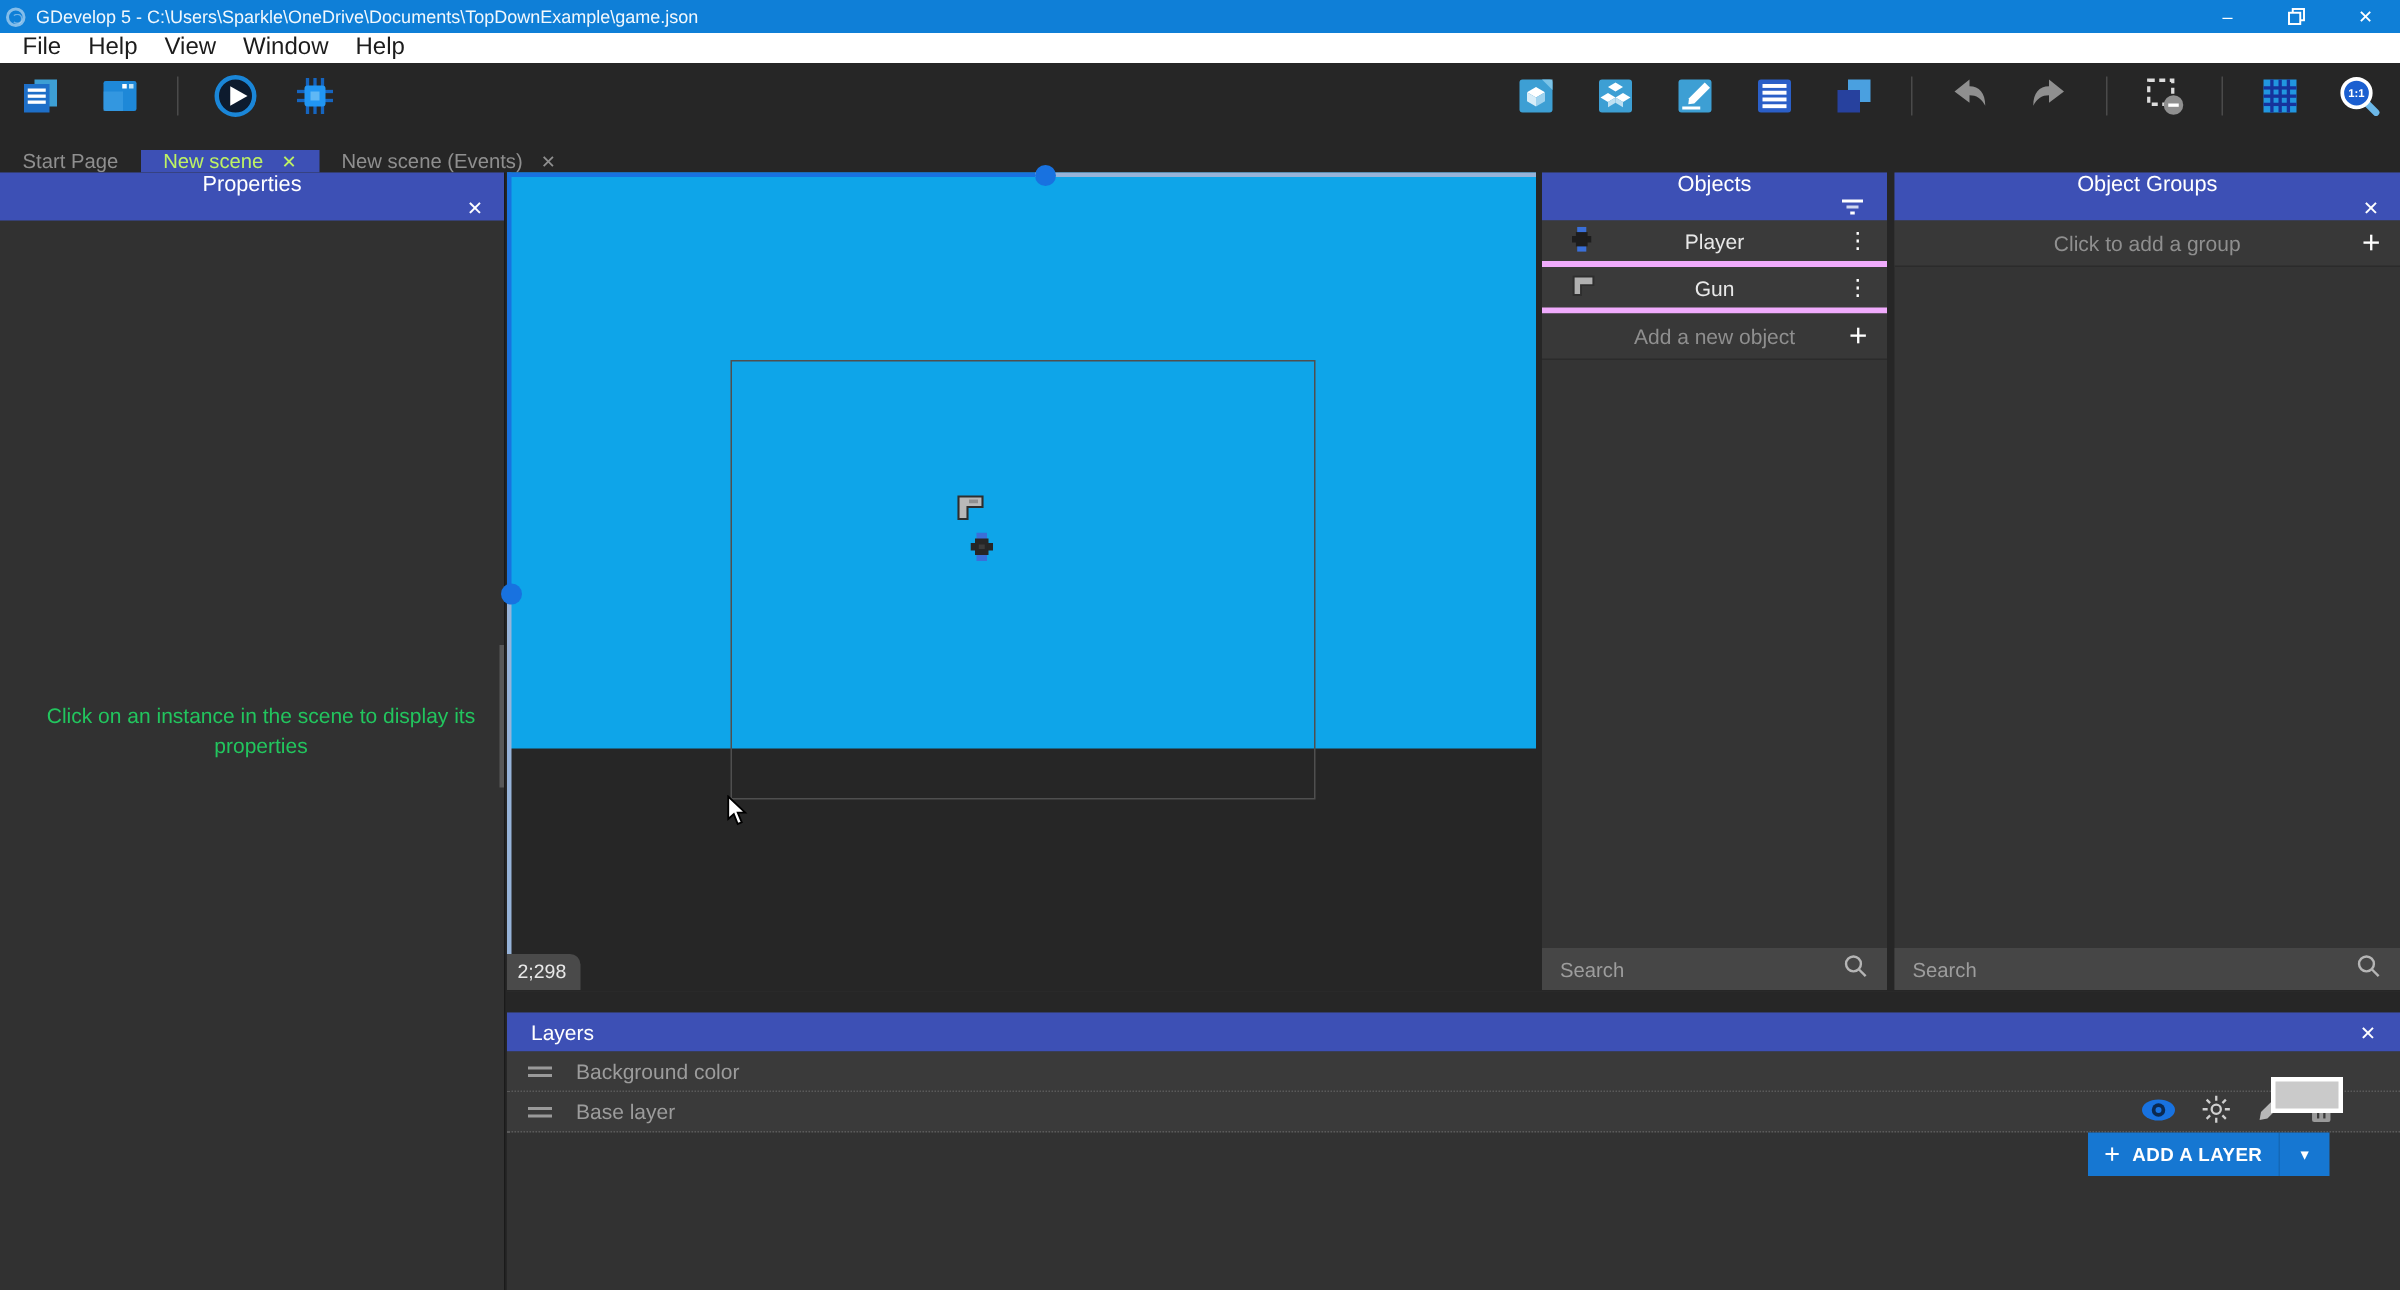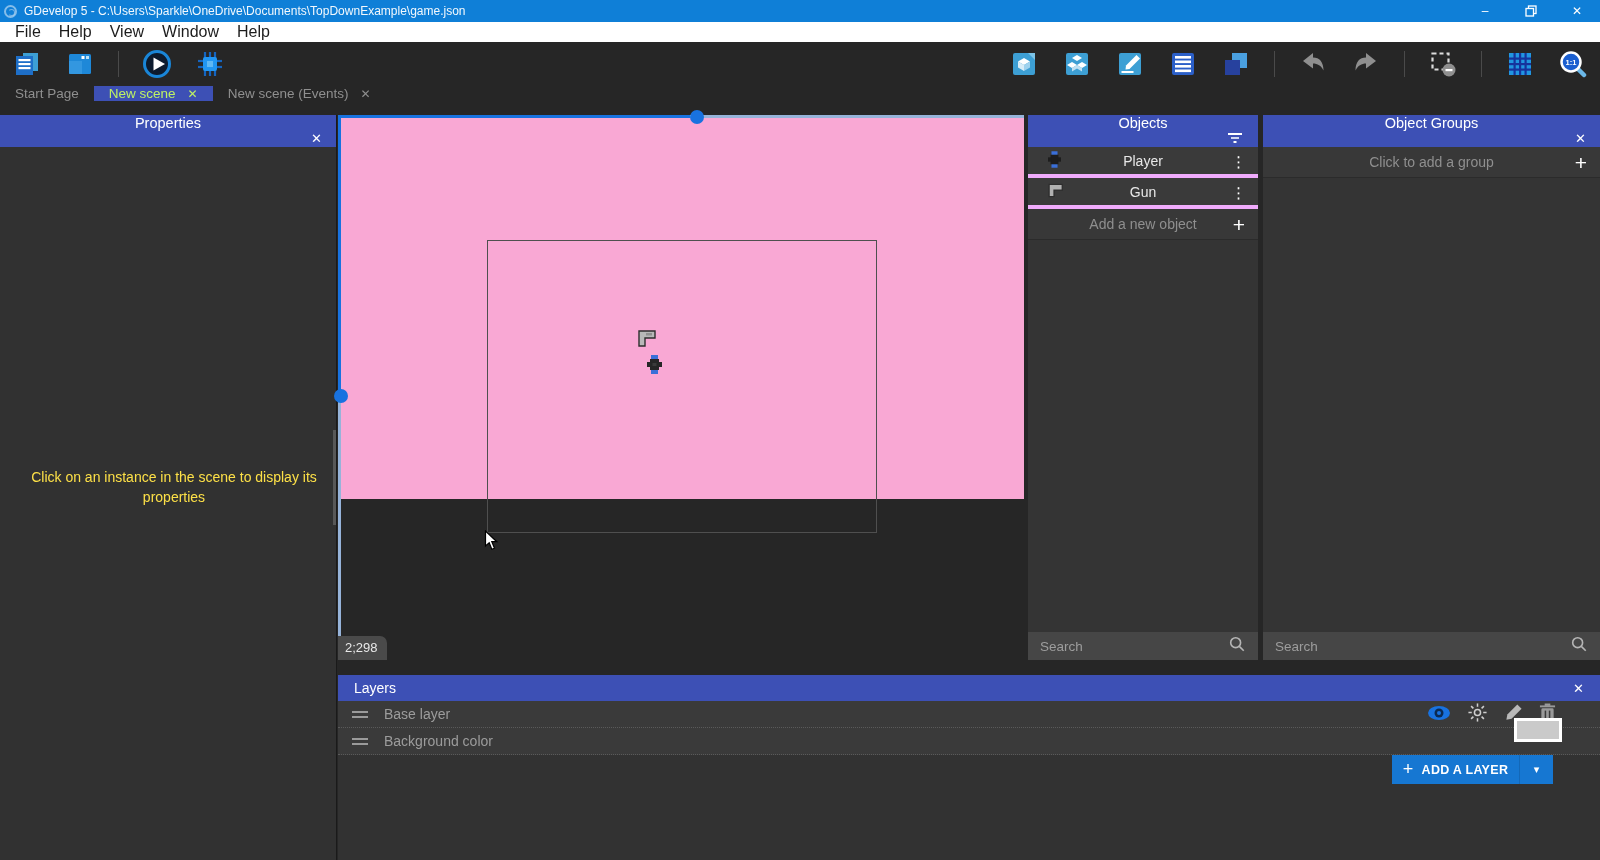--- a/index.html
+++ b/index.html
@@ -30,45 +30,45 @@
 
   
   #toolbar { left:0; top:42px; width:1600px; height:44px; background:#262626;
     display:flex; align-items:center; justify-content:space-between; padding:0 12px; }
   .tb-group { display:flex; align-items:center; gap:23px; }
   .tb-btn { width:30px; height:30px; display:flex; align-items:center; justify-content:center; }
   .tb-sep { width:1px; height:26px; background:#4a4a4a; }
 
   
   #tabbar { left:0; top:86px; width:1600px; height:29px; background:#262626;
-    display:flex; align-items:flex-start; }
+    display:flex; align-items:flex-end; }
   .tab { display:flex; align-items:center; gap:12px; padding:0 15px;
     font-size:13.5px; color:#8f8f8f; }
   .tab.active { background:#3d50b5; color:#bef264; }
   .tab .tab-close { font-size:12px; color:inherit; }
 
   
   .panel-header { height:32px; background:#3d50b5; color:#fff; display:flex;
     align-items:center; font-size:14.5px; padding:0 14px;flex-direction:column; }
   .hdr-close { margin-left:auto; color:#fff; font-size:13px; }
   .search-row { position:absolute; bottom:0; left:0; right:0; height:28px;
     background:#464646; display:flex; align-items:center; padding:0 12px; }
   .search-row input { flex:1; background:transparent; border:none; outline:none;
     color:#dddddd; font-size:13.5px; font-family:"Liberation Sans",sans-serif; }
   .search-row input::placeholder { color:#9d9d9d; }
 
   
   #properties { left:0; top:115px; width:337px; height:745px; background:#313131;
     border-right:1px solid #1a1a1a; }
   .prop-empty { position:absolute; top:352px; left:30px; right:18px; text-align:center;
-    color:#fde047; font-size:14px; line-height:1.45; }
+    color:#22c55e; font-size:14px; line-height:1.45; }
   .prop-scrollbar { position:absolute; right:0; top:315px; width:3px; height:95px; background:#585858; }
 
   
-  #canvas { left:338px; top:115px; width:686px; height:384px; background:#f9a8d4; }
+  #canvas { left:338px; top:115px; width:686px; height:384px; background:#0ea5e9; }
   .scene-window { position:absolute; left:149px; top:125px; width:390px; height:293px;
     border:1px solid #4f4f4f; }
   .hbar-a { position:absolute; left:0; top:0; width:352px; height:3px; background:#1872e0; }
   .hbar-b { position:absolute; left:352px; top:0; width:334px; height:3px; background:#96b3d9; }
   .hdot  { position:absolute; left:352px; top:-5px; width:14px; height:14px;
     border-radius:50%; background:#1872e0; }
   .vbar-a { position:absolute; left:0; top:0; width:3px; height:275px; background:#1872e0; }
   .vbar-b { position:absolute; left:0; top:275px; width:3px; height:270px; background:#96b3d9; }
   .vdot  { position:absolute; left:-4px; top:274px; width:14px; height:14px;
     border-radius:50%; background:#1872e0; }
@@ -418,20 +418,27 @@
     <div class="layers-header">
       <span>Layers</span>
       <span class="hdr-close">✕</span>
     </div>
     <div class="layer-rows">
       <div class="layer-row">
         <span class="drag-handle">
             <span></span>
             <span></span>
           </span>
+        <span>Background color</span>
+      </div>
+      <div class="layer-row">
+        <span class="drag-handle">
+            <span></span>
+            <span></span>
+          </span>
         <span>Base layer</span>
         <span class="layer-icons">
           <span>
             <svg width="24" height="16" viewBox="0 0 24 16">
               <ellipse cx="12" cy="8" rx="11" ry="7" fill="#1872e0"></ellipse>
               <circle cx="12" cy="8" r="4.5" fill="#0b2a52"></circle>
               <circle cx="12" cy="8" r="2" fill="#1872e0"></circle>
             </svg>
           </span>
           <span>
@@ -458,27 +465,20 @@
             <svg width="17" height="19" viewBox="0 0 18 20">
               <rect x="6" y="0.5" width="6" height="2.5" fill="#9a9a9a"></rect>
               <rect x="1" y="2.5" width="16" height="2" fill="#9a9a9a"></rect>
               <rect x="2.5" y="5.5" width="13" height="13.5" rx="1.5" fill="#9a9a9a"></rect>
               <rect x="6" y="8" width="1.6" height="8.5" fill="#3a3a3a"></rect>
               <rect x="10.4" y="8" width="1.6" height="8.5" fill="#3a3a3a"></rect>
             </svg>
           </span>
         </span>
       </div>
-      <div class="layer-row">
-        <span class="drag-handle">
-            <span></span>
-            <span></span>
-          </span>
-        <span>Background color</span>
-      </div>
     </div>
     <div class="color-swatch">
       <div class="fill"></div>
     </div>
     <div class="add-layer-btn">
       <div class="add-layer-main">
         <span class="plus">+</span>
         <span>ADD A LAYER</span>
       </div>
       <div class="add-layer-caret">

